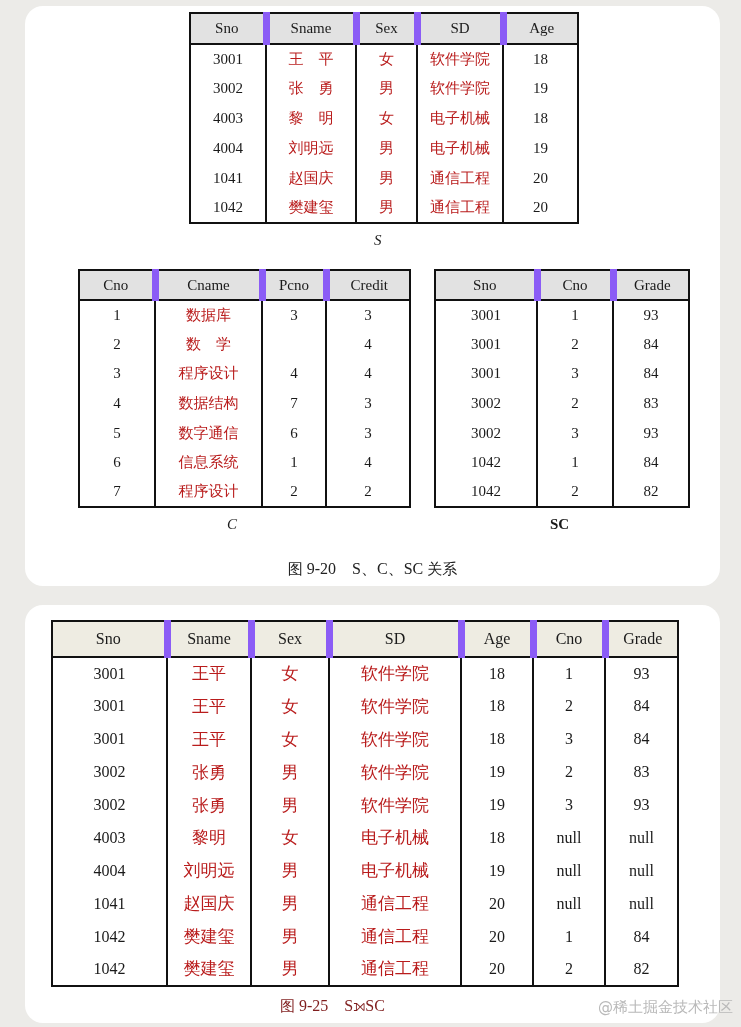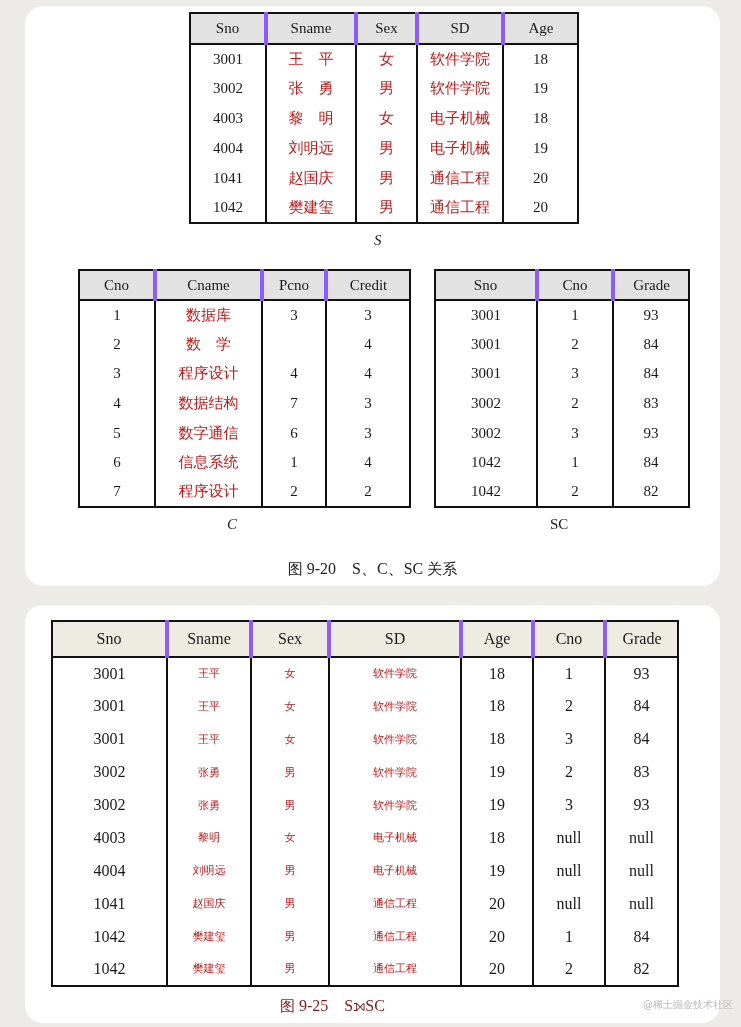--- a/index.html
+++ b/index.html
@@ -21,21 +21,21 @@
   table.rel {
     position: absolute;
     border-collapse: collapse;
     table-layout: fixed;
     border: 2px solid #111;
     padding-left: 41px;
   }
   table.rel th {
     font-weight: normal;
     background: #e2e2e2;
-    border-left: 4px solid #8b5cf6;
+    border-left: 7px solid #8b5cf6;
     border-bottom: 2px solid #111;
     text-align: center;
     font-size: 15px;
     padding: 0;
   }
   table.rel td {
     border-left: 2px solid #111;
     text-align: center;
     font-size: 15px;
     padding: 0;
@@ -52,39 +52,39 @@
   #table-c th { height: 30px; }
   #table-c td { height: 29.6px; }
 
   #table-sc { left: 409px; top: 263px; width: 254px; }
   #table-sc th { height: 30px; }
   #table-sc td { height: 29.6px; }
 
   #table-join { left: 26px; top: 15px; width: 626px; }
   #table-join th { height: 36px; background: #eeece2; font-size: 16px; }
   #table-join td { height: 32.9px; font-size: 16px; }
-  #table-join .cjk { font-size: 11px; }
+  #table-join .cjk { font-size: 17px; }
 
   .label {
     position: absolute;
     font-size: 15px;
     text-align: center;
   }
   #label-s { left: 349px; top: 226px; font-style: italic; }
   #label-c { left: 202px; top: 510px; font-style: italic; }
-  #label-sc { left: 525px; top: 510px; }
+  #label-sc { left: 525px; top: 510px; font-weight: bold; }
   #caption1 { left: 0; width: 695px; top: 553px; font-size: 16px; color: #222; }
   #caption2 { left: 255px; top: 391px; font-size: 16px; color: #7f1d1d; }
   .cap-cjk { font-family: "DejaVu Sans", sans-serif; font-size: 15px; }
   #watermark {
     position: absolute;
     right: 8px;
     top: 998px;
     font-family: "DejaVu Sans", sans-serif;
-    font-size: 10px;
+    font-size: 15px;
     color: #b9b9b9;
   }
 </style>
 </head>
 <body>
 
 <div class="panel" id="panel1">
   <table class="rel" id="table-s">
       <colgroup>
         <col style="width: 76px;">

